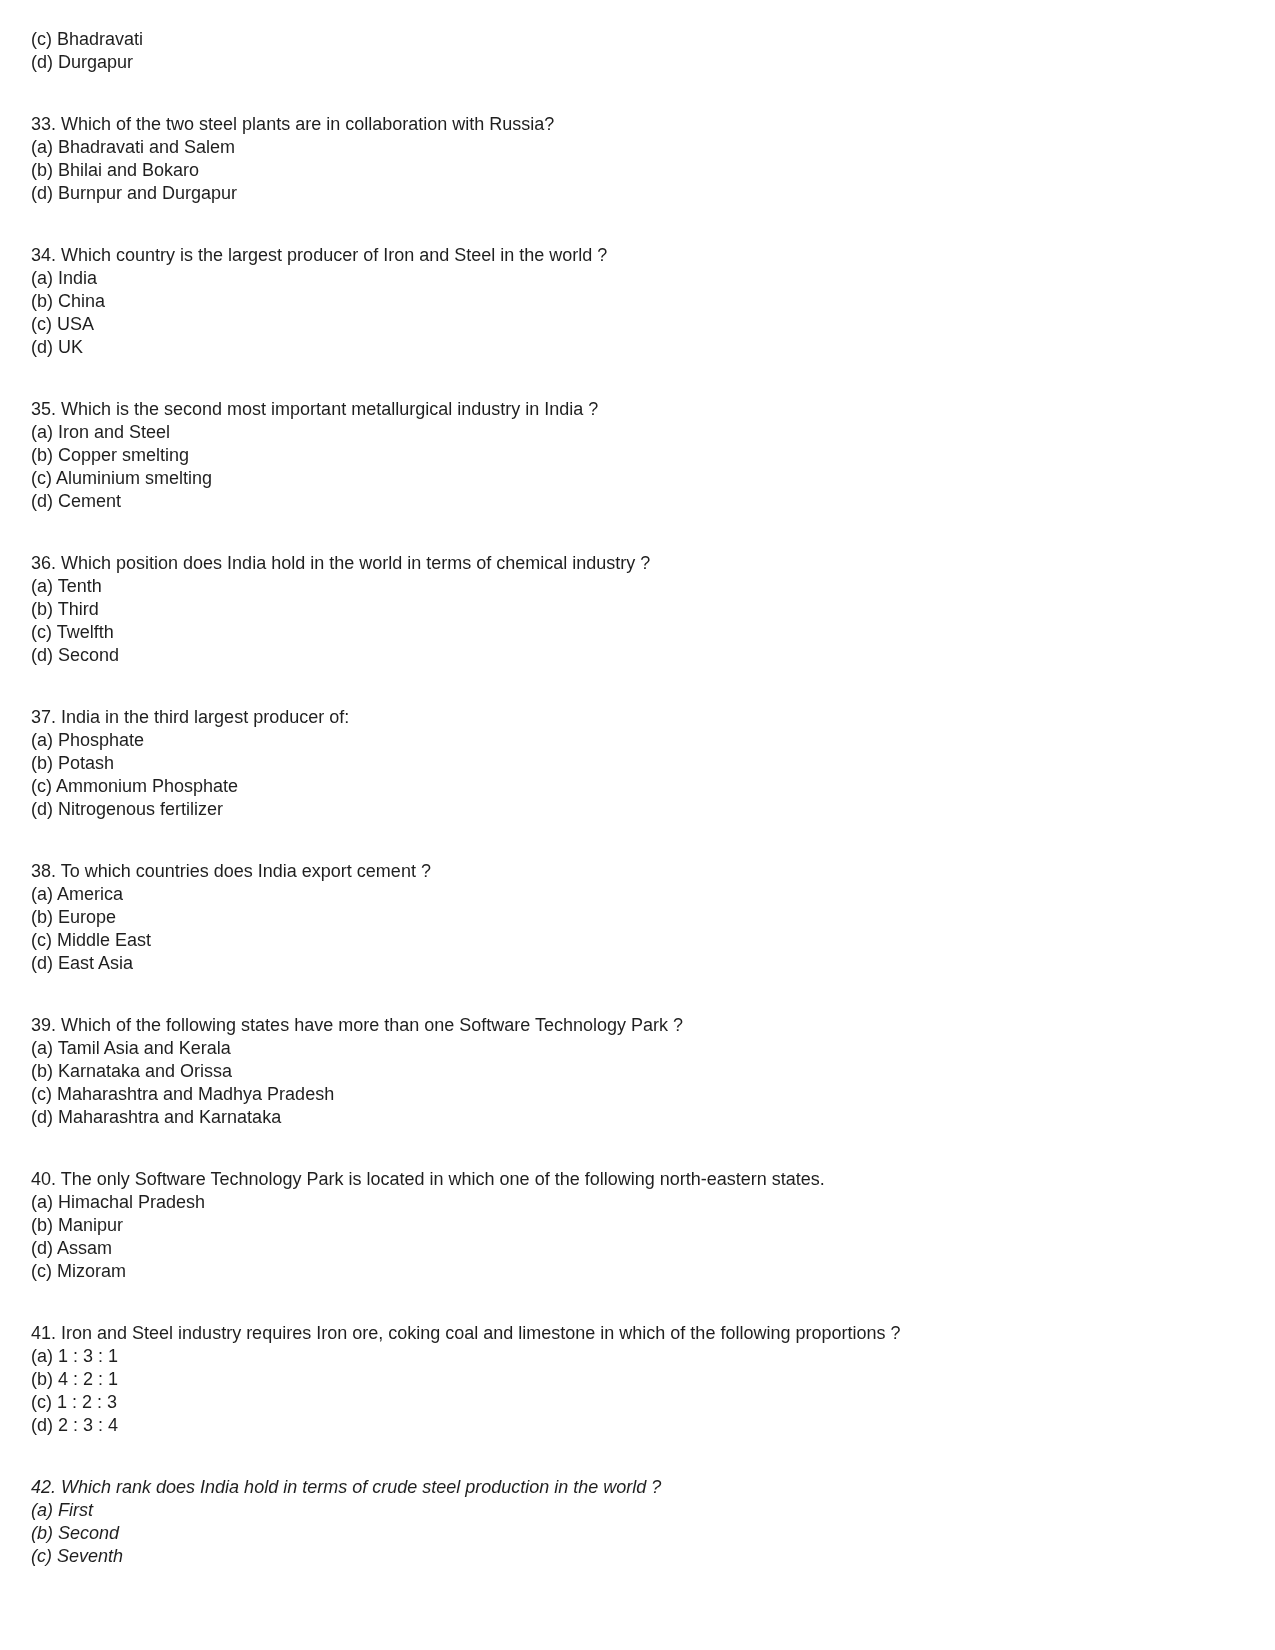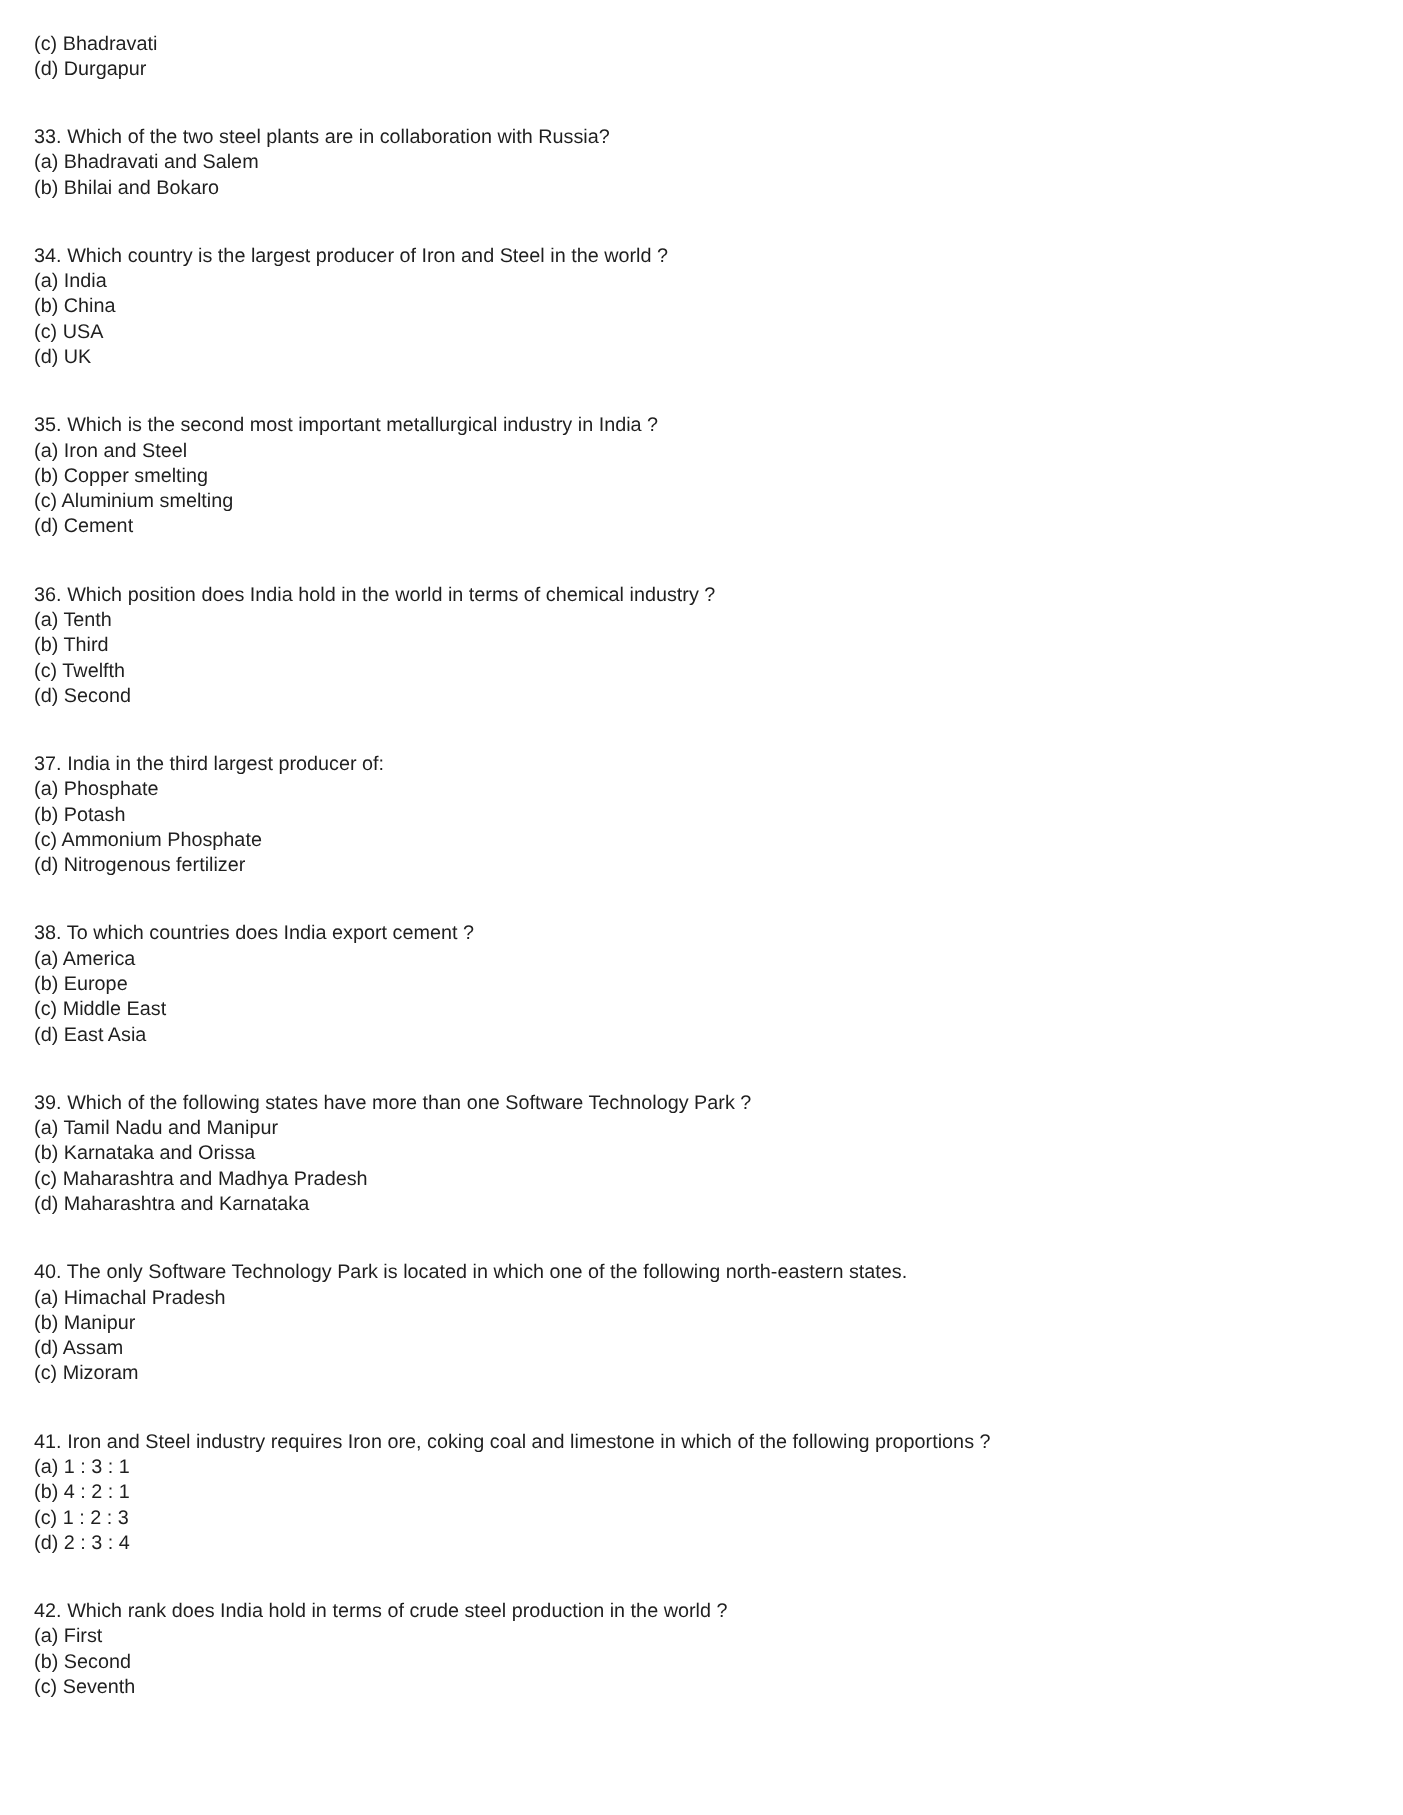--- a/index.html
+++ b/index.html
@@ -18,38 +18,40 @@
   }
   .doc {
     padding: 28px 40px 0 31px;
     box-sizing: border-box;
   }
   .question-block, .leading-block {
     margin: 0 0 39px 0;
   }
   .question-block:last-child {
     margin-bottom: 0;
+    font-style: italic;
   }
   .line {
     white-space: pre-wrap;
   }
 </style>
 </head>
 <body style="background: rgb(255, 255, 255); color: rgb(31, 31, 31);">
 
 <main class="doc">
   <div class="leading-block">
     <div class="line">(c) Bhadravati</div>
     <div class="line">(d) Durgapur</div>
   </div>
   <div>
       <div class="question-block">
         <div class="line">33. Which of the two steel plants are in collaboration with Russia?</div>
         <div class="line">(a) Bhadravati and Salem</div>
         <div class="line">(b) Bhilai and Bokaro</div>
+        <div class="line">(d) Burnpur and Durgapur</div>
       </div>
       <div class="question-block">
         <div class="line">34. Which country is the largest producer of Iron and Steel in the world ?</div>
         <div class="line">(a) India</div>
         <div class="line">(b) China</div>
         <div class="line">(c) USA</div>
         <div class="line">(d) UK</div>
       </div>
       <div class="question-block">
         <div class="line">35. Which is the second most important metallurgical industry in India ?</div>
@@ -74,21 +76,21 @@
       </div>
       <div class="question-block">
         <div class="line">38. To which countries does India export cement ?</div>
         <div class="line">(a) America</div>
         <div class="line">(b) Europe</div>
         <div class="line">(c) Middle East</div>
         <div class="line">(d) East Asia</div>
       </div>
       <div class="question-block">
         <div class="line">39. Which of the following states have more than one Software Technology Park ?</div>
-        <div class="line">(a) Tamil Nadu and Manipur</div>
+        <div class="line">(a) Tamil Asia and Kerala</div>
         <div class="line">(b) Karnataka and Orissa</div>
         <div class="line">(c) Maharashtra and Madhya Pradesh</div>
         <div class="line">(d) Maharashtra and Karnataka</div>
       </div>
       <div class="question-block">
         <div class="line">40. The only Software Technology Park is located in which one of the following north-eastern states.</div>
         <div class="line">(a) Himachal Pradesh</div>
         <div class="line">(b) Manipur</div>
         <div class="line">(d) Assam</div>
         <div class="line">(c) Mizoram</div>

